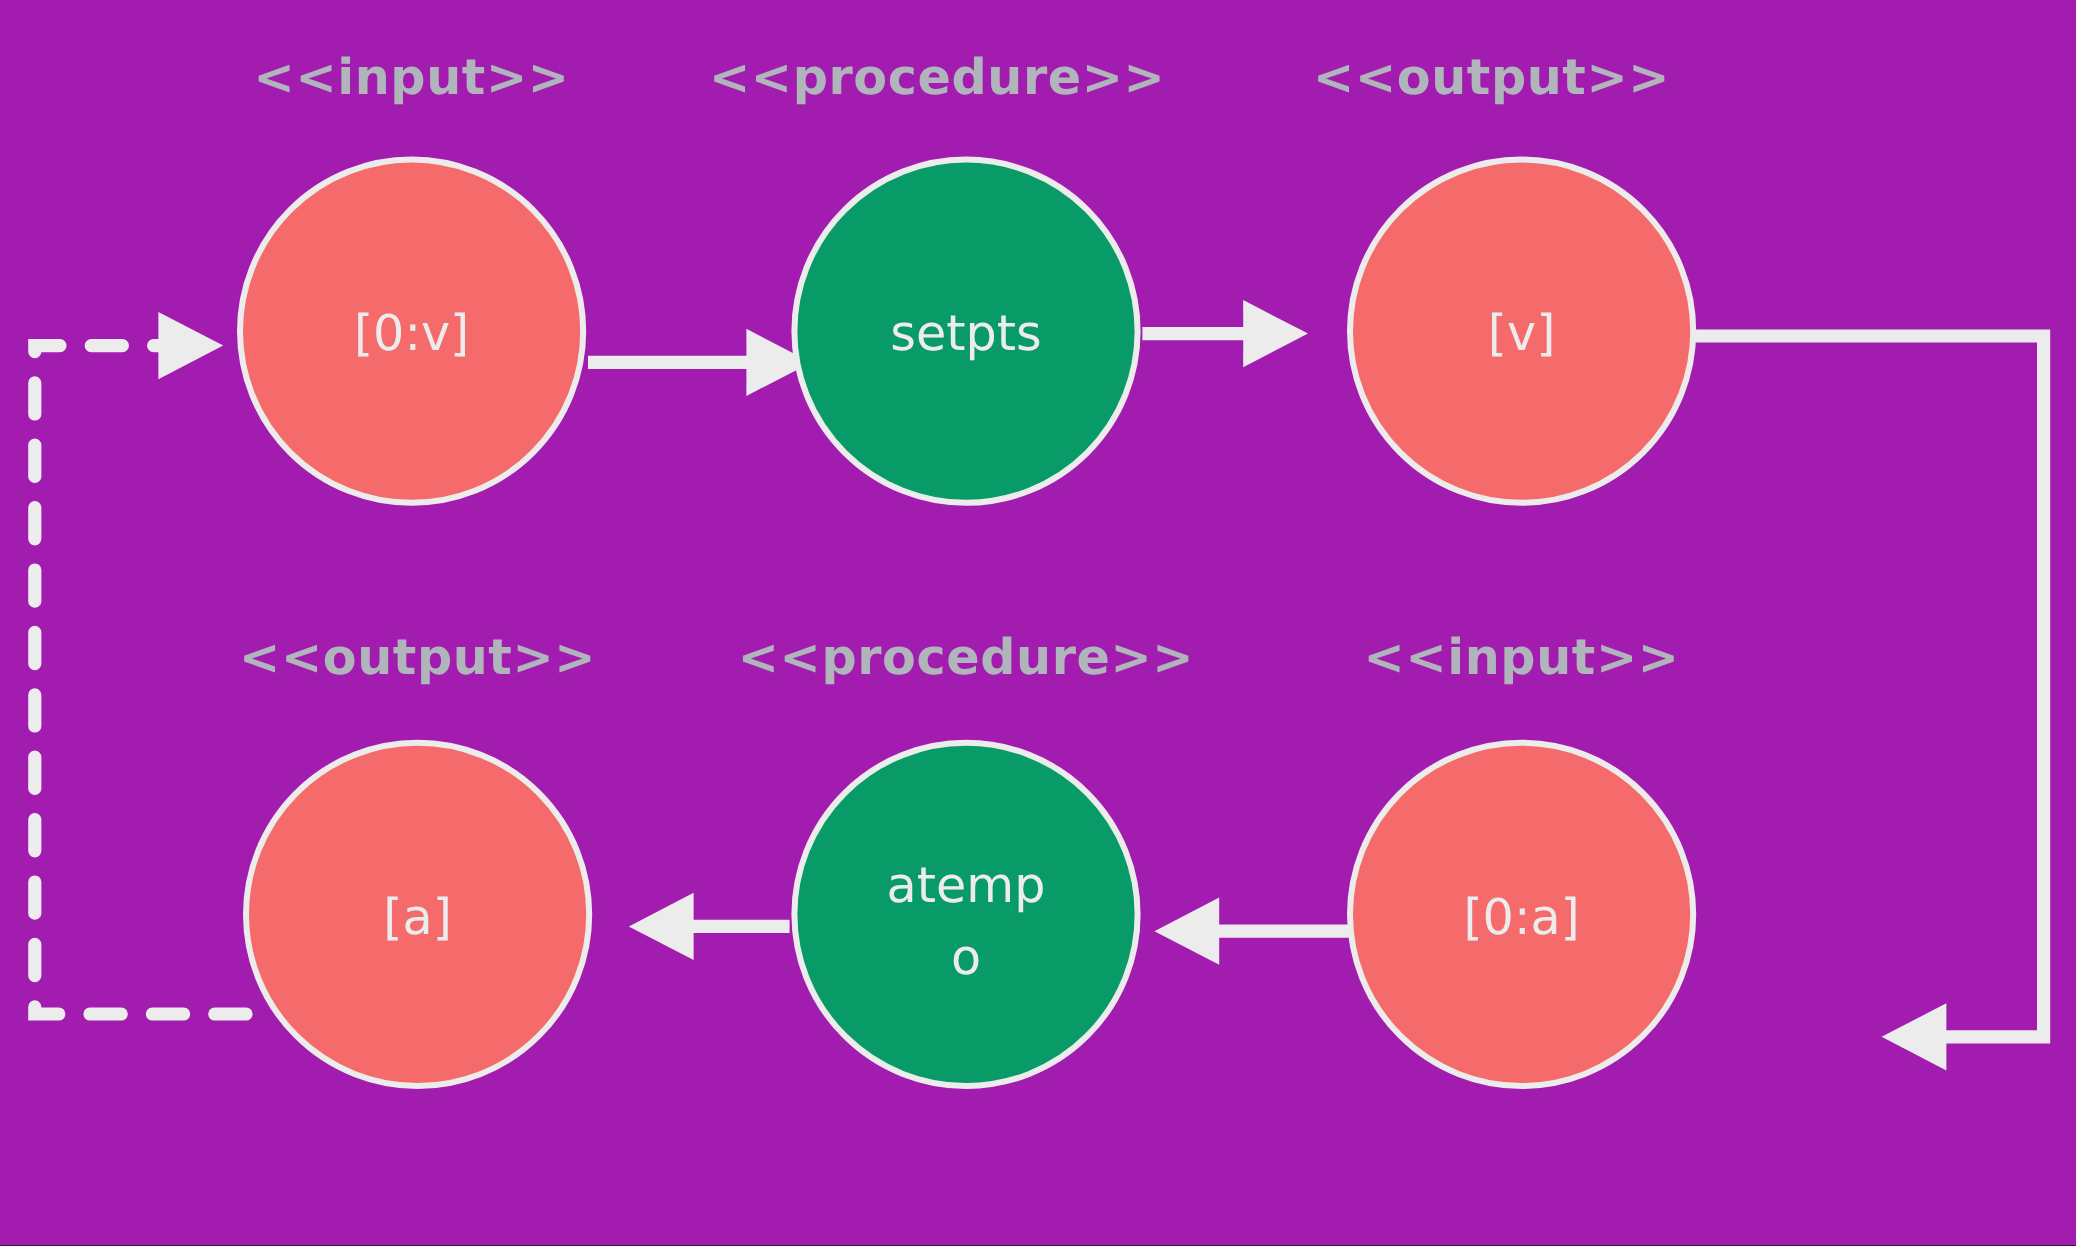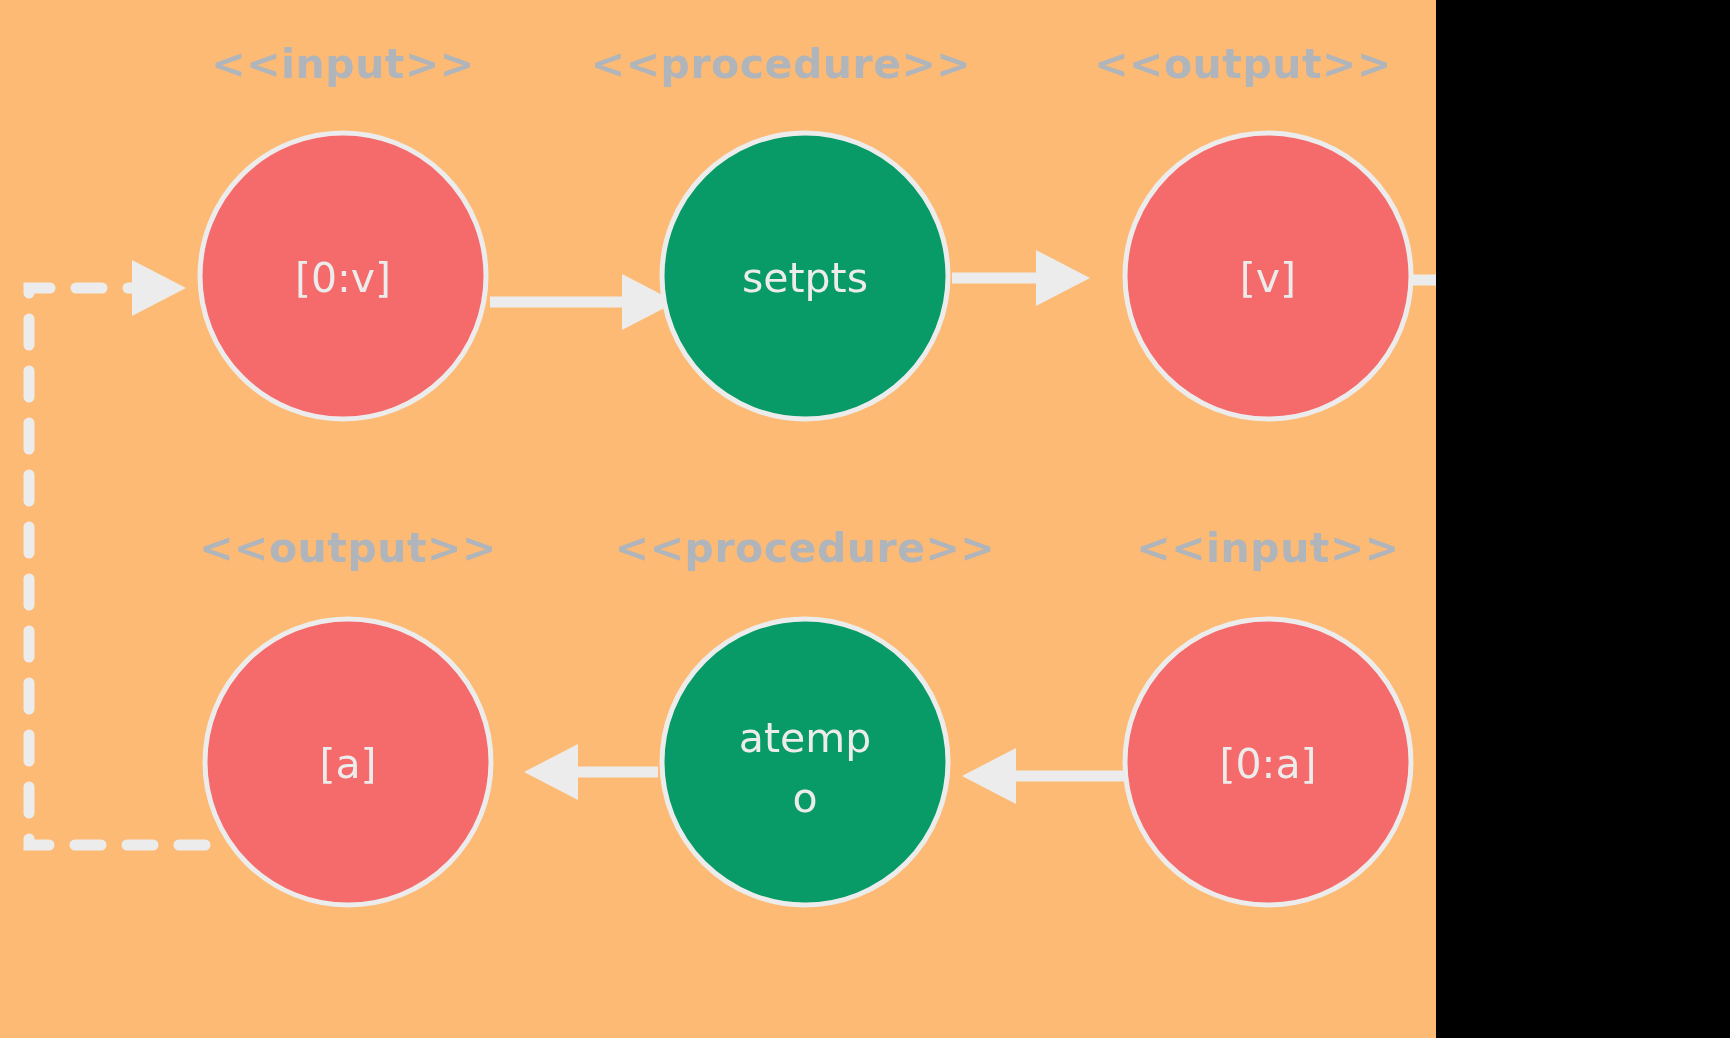--- a/index.html
+++ b/index.html
@@ -5,23 +5,23 @@
   html, body {
     margin: 0;
     padding: 0;
     background: #000000;
   }
   body {
     font-family: "DejaVu Sans", sans-serif;
   }
   #diagram-root {
     position: relative;
-    width: 1436px;
+    width: 1730px;
     height: 1038px;
-    background: #fdba74;
+    background: #a21caf;
     overflow: hidden;
   }
   svg#flowchart {
     display: block;
     width: 1730px;
     height: 1038px;
   }
   .stereotype-label {
     font-family: "DejaVu Sans", sans-serif;
     font-size: 41px;

